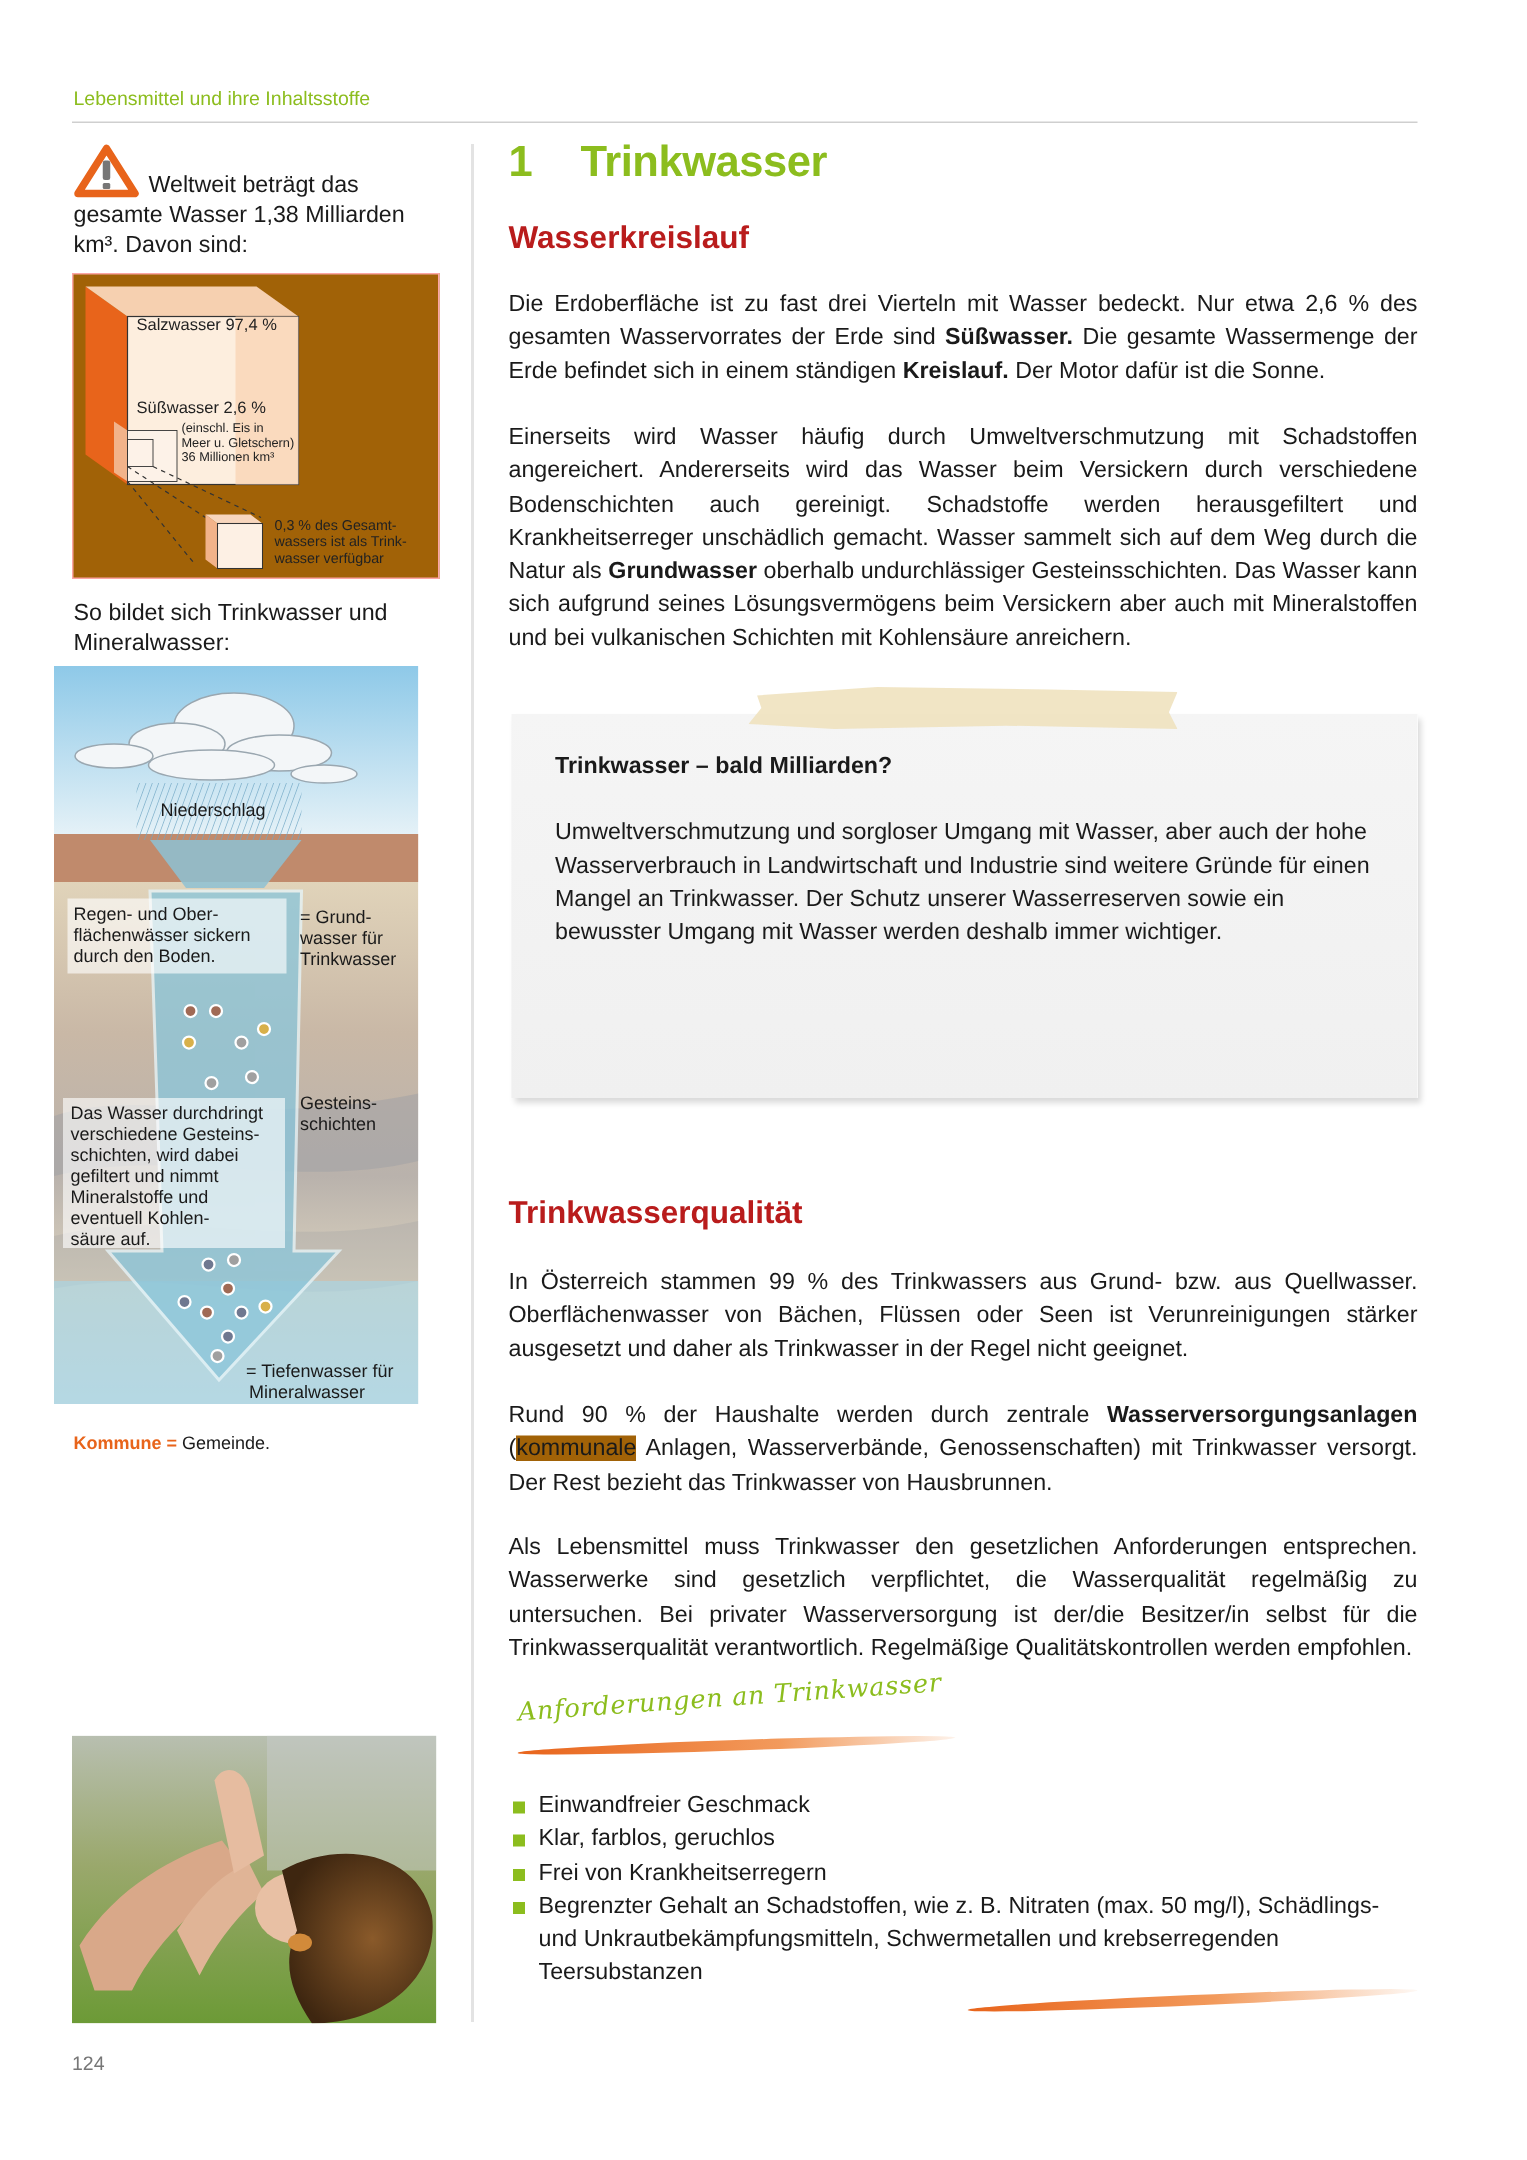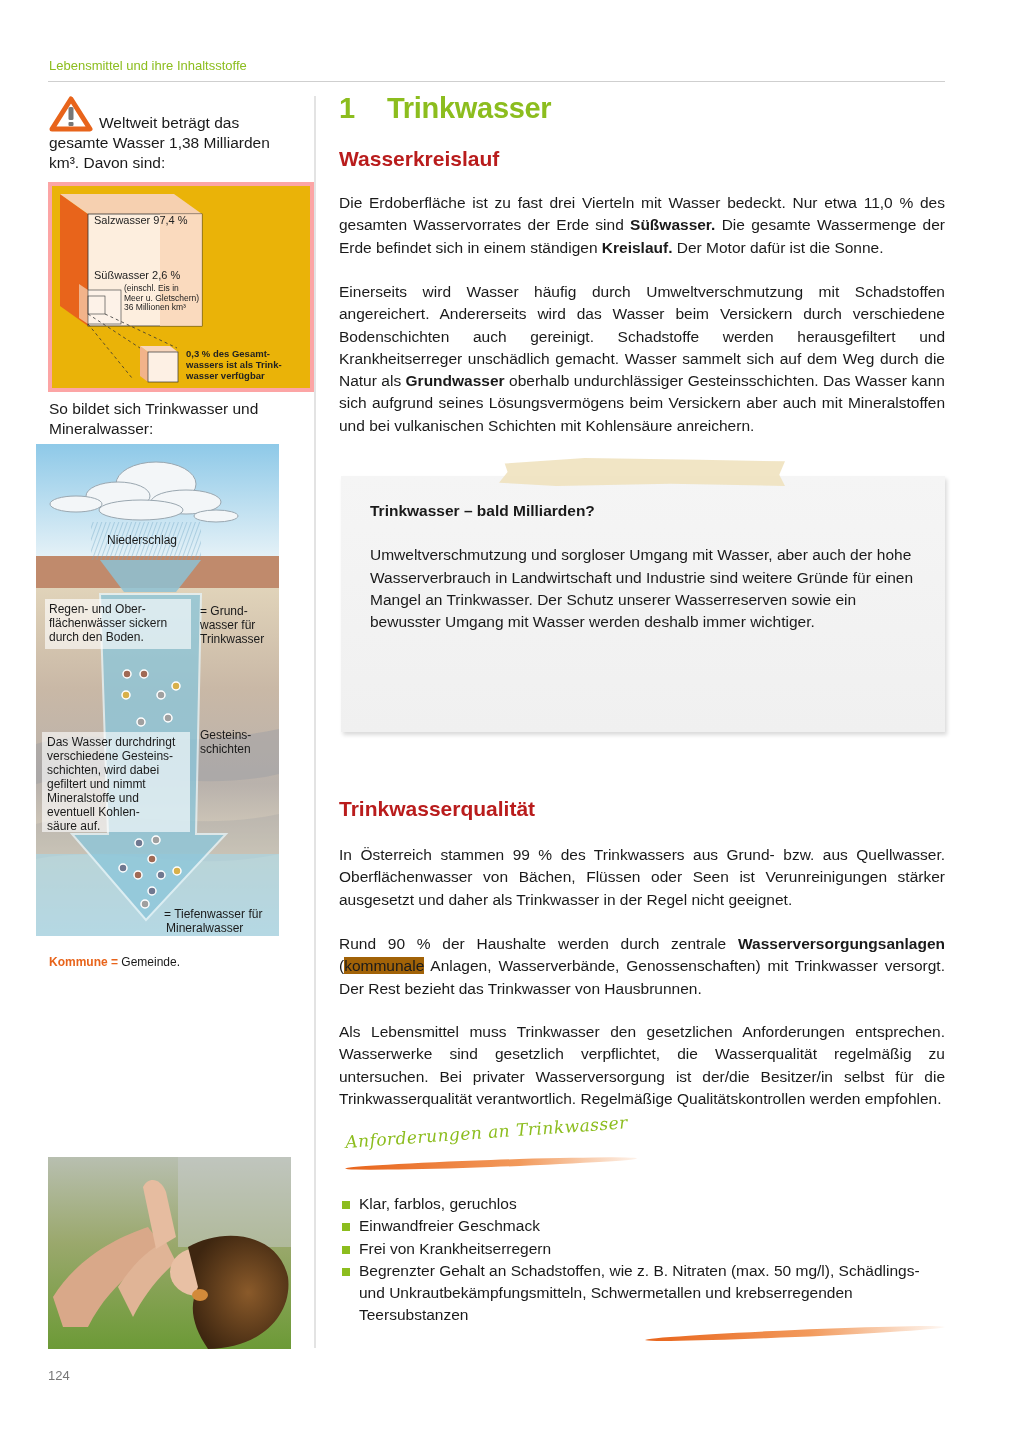--- a/index.html
+++ b/index.html
@@ -5,21 +5,21 @@
   html, body { margin:0; padding:0; background:#ffffff; }
   body { width:1018px; height:1440px; position:relative; overflow:hidden;
          font-family:"Liberation Sans", sans-serif; color:#1a1a1a; }
   .header-title { position:absolute; left:49px; top:58px; font-size:13px; color:#8cbd1e; }
   .header-rule { position:absolute; left:48px; top:81px; width:897px; height:1px; background:#cfcfcf; }
   .divider { position:absolute; left:314px; top:96px; width:2px; height:1252px; background:#e3e3e3; }
 
   
   .side-intro { position:absolute; left:49px; top:96px; width:245px; font-size:15.5px; line-height:20px; }
   .warn { display:inline-block; width:44px; height:36px; vertical-align:-4px; margin-right:6px; }
-  .box-fig { position:absolute; left:48px; top:182px; width:243px; height:202px; border:4px solid #fca5a5; background:#eab308;padding-left:15px; }
+  .box-fig { position:absolute; left:48px; top:182px; width:243px; height:202px; border:1px solid #fca5a5; background:#a16207; }
   .box-fig svg { position:absolute; left:0; top:0; }
   .fig-lbl { position:absolute; font-size:10px; line-height:11px; color:#222; }
   .side-caption { position:absolute; left:49px; top:399px; width:245px; font-size:15.5px; line-height:20px; }
   .cycle-fig { position:absolute; left:36px; top:444px; width:243px; height:492px; overflow:hidden; }
   .cf-lbl { position:absolute; font-size:12px; line-height:14px; color:#1a1a1a; }
   .cf-box { position:absolute; background:rgba(255,255,255,0.62); }
   .kommune { position:absolute; left:49px; top:955px; font-size:12px; }
   .kommune .kw { color:#e8641b; font-weight:bold; }
   .photo { position:absolute; left:48px; top:1157px; width:243px; height:192px; overflow:hidden; }
   .page-num { position:absolute; left:48px; top:1368px; font-size:13px; color:#777; }
@@ -84,21 +84,21 @@
     <polygon points="88,160 96,166 126,166 118,160" fill="#f8d6bd"></polygon>
     <rect x="96" y="166" width="30" height="30" fill="#fdf0e4" stroke="#333" stroke-width="0.7"></rect>
   </svg>
   <div class="fig-lbl" style="left:42px;top:29px;font-size:11px;">Salzwasser 97,4 %</div>
   <div class="fig-lbl" style="left:42px;top:84px;font-size:11px;">Süßwasser 2,6 %</div>
   <div class="fig-lbl" style="left:72px;top:98px;font-size:8.5px;line-height:9.5px;">
     <div>(einschl. Eis in</div>
     <div>Meer u. Gletschern)</div>
     <div>36 Millionen km³</div>
   </div>
-  <div class="fig-lbl" style="left:134px;top:162px;font-size:9.5px;line-height:11px;font-weight:bold;">
+  <div class="fig-lbl" style="left:134px;top:162px;font-size:9.5px;line-height:11px;font-weight:normal;">
     <div>0,3 % des Gesamt-</div>
     <div>wassers ist als Trink-</div>
     <div>wasser verfügbar</div>
   </div>
 </div>
 
 <div class="side-caption">So bildet sich Trinkwasser und Mineralwasser:</div>
 
 <div class="cycle-fig">
   <svg width="243" height="492" viewBox="0 0 243 492">
@@ -217,21 +217,21 @@
 </div>
 
 <div class="page-num">124</div>
 
 <div class="chapter">
   <span class="num">1</span><span>Trinkwasser</span>
 </div>
 
 <div class="h2" style="top:147px;">Wasserkreislauf</div>
 
-<div class="para" style="top:192px;"><span>Die Erdoberfläche ist zu fast drei Vierteln mit Wasser bedeckt. Nur etwa 11,0 % des gesamten Wasservorrates der Erde sind </span><b>Süßwasser.</b><span> Die gesamte Wassermenge der Erde befindet sich in einem ständigen </span><b>Kreislauf.</b><span> Der Motor dafür ist die Sonne.</span></div>
+<div class="para" style="top:192px;"><span>Die Erdoberfläche ist zu fast drei Vierteln mit Wasser bedeckt. Nur etwa 2,6 % des gesamten Wasservorrates der Erde sind </span><b>Süßwasser.</b><span> Die gesamte Wassermenge der Erde befindet sich in einem ständigen </span><b>Kreislauf.</b><span> Der Motor dafür ist die Sonne.</span></div>
 
 <div class="para" style="top:281px;"><span>Einerseits wird Wasser häufig durch Umweltverschmutzung mit Schadstoffen angereichert. Andererseits wird das Wasser beim Versickern durch verschiedene Bodenschichten auch gereinigt. Schadstoffe werden herausgefiltert und Krankheitserreger unschädlich gemacht. Wasser sammelt sich auf dem Weg durch die Natur als </span><b>Grundwasser</b><span> oberhalb undurchlässiger Gesteinsschichten. Das Wasser kann sich aufgrund seines Lösungsvermögens beim Versickern aber auch mit Mineralstoffen und bei vulkanischen Schichten mit Kohlensäure anreichern.</span></div>
 
 <div class="note"></div>
 <div class="tape"></div>
 <div class="note-body">
   <div class="note-title">Trinkwasser – bald Milliarden?</div>
   <div style="height:22px"></div>
   <div>Umweltverschmutzung und sorgloser Umgang mit Wasser, aber auch der hohe Wasserverbrauch in Landwirtschaft und Industrie sind weitere Gründe für einen Mangel an Trinkwasser. Der Schutz unserer Wasserreserven sowie ein bewusster Umgang mit Wasser werden deshalb immer wichtiger.</div>
 </div>
@@ -241,18 +241,18 @@
 <div class="para" style="top:844px;">In Österreich stammen 99 % des Trinkwassers aus Grund- bzw. aus Quellwasser. Oberflächenwasser von Bächen, Flüssen oder Seen ist Verunreinigungen stärker ausgesetzt und daher als Trinkwasser in der Regel nicht geeignet.</div>
 
 <div class="para" style="top:933px;"><span>Rund 90 % der Haushalte werden durch zentrale </span><b>Wasserversorgungsanlagen</b><span> (</span><span class="hl">kommunale</span><span> Anlagen, Wasserverbände, Genossenschaften) mit Trinkwasser versorgt. Der Rest bezieht das Trinkwasser von Hausbrunnen.</span></div>
 
 <div class="para" style="top:1021px;">Als Lebensmittel muss Trinkwasser den gesetzlichen Anforderungen entsprechen. Wasserwerke sind gesetzlich verpflichtet, die Wasserqualität regelmäßig zu untersuchen. Bei privater Wasserversorgung ist der/die Besitzer/in selbst für die Trinkwasserqualität verantwortlich. Regelmäßige Qualitätskontrollen werden empfohlen.</div>
 
 <div class="script-title">Anforderungen an Trinkwasser</div>
 <div class="brush brush1"></div>
 
 <ul class="req-list">
+  <li><span class="bullet"></span><span>Einwandfreier Geschmack</span></li>
   <li><span class="bullet"></span><span>Klar, farblos, geruchlos</span></li>
-  <li><span class="bullet"></span><span>Einwandfreier Geschmack</span></li>
   <li><span class="bullet"></span><span>Frei von Krankheitserregern</span></li>
   <li><span class="bullet"></span><span>Begrenzter Gehalt an Schadstoffen, wie z. B. Nitraten (max. 50 mg/l), Schädlings- und Unkrautbekämpfungsmitteln, Schwermetallen und krebserregenden Teersubstanzen</span></li>
 </ul>
 <div class="brush brush2"></div>
 
 </body></html>

